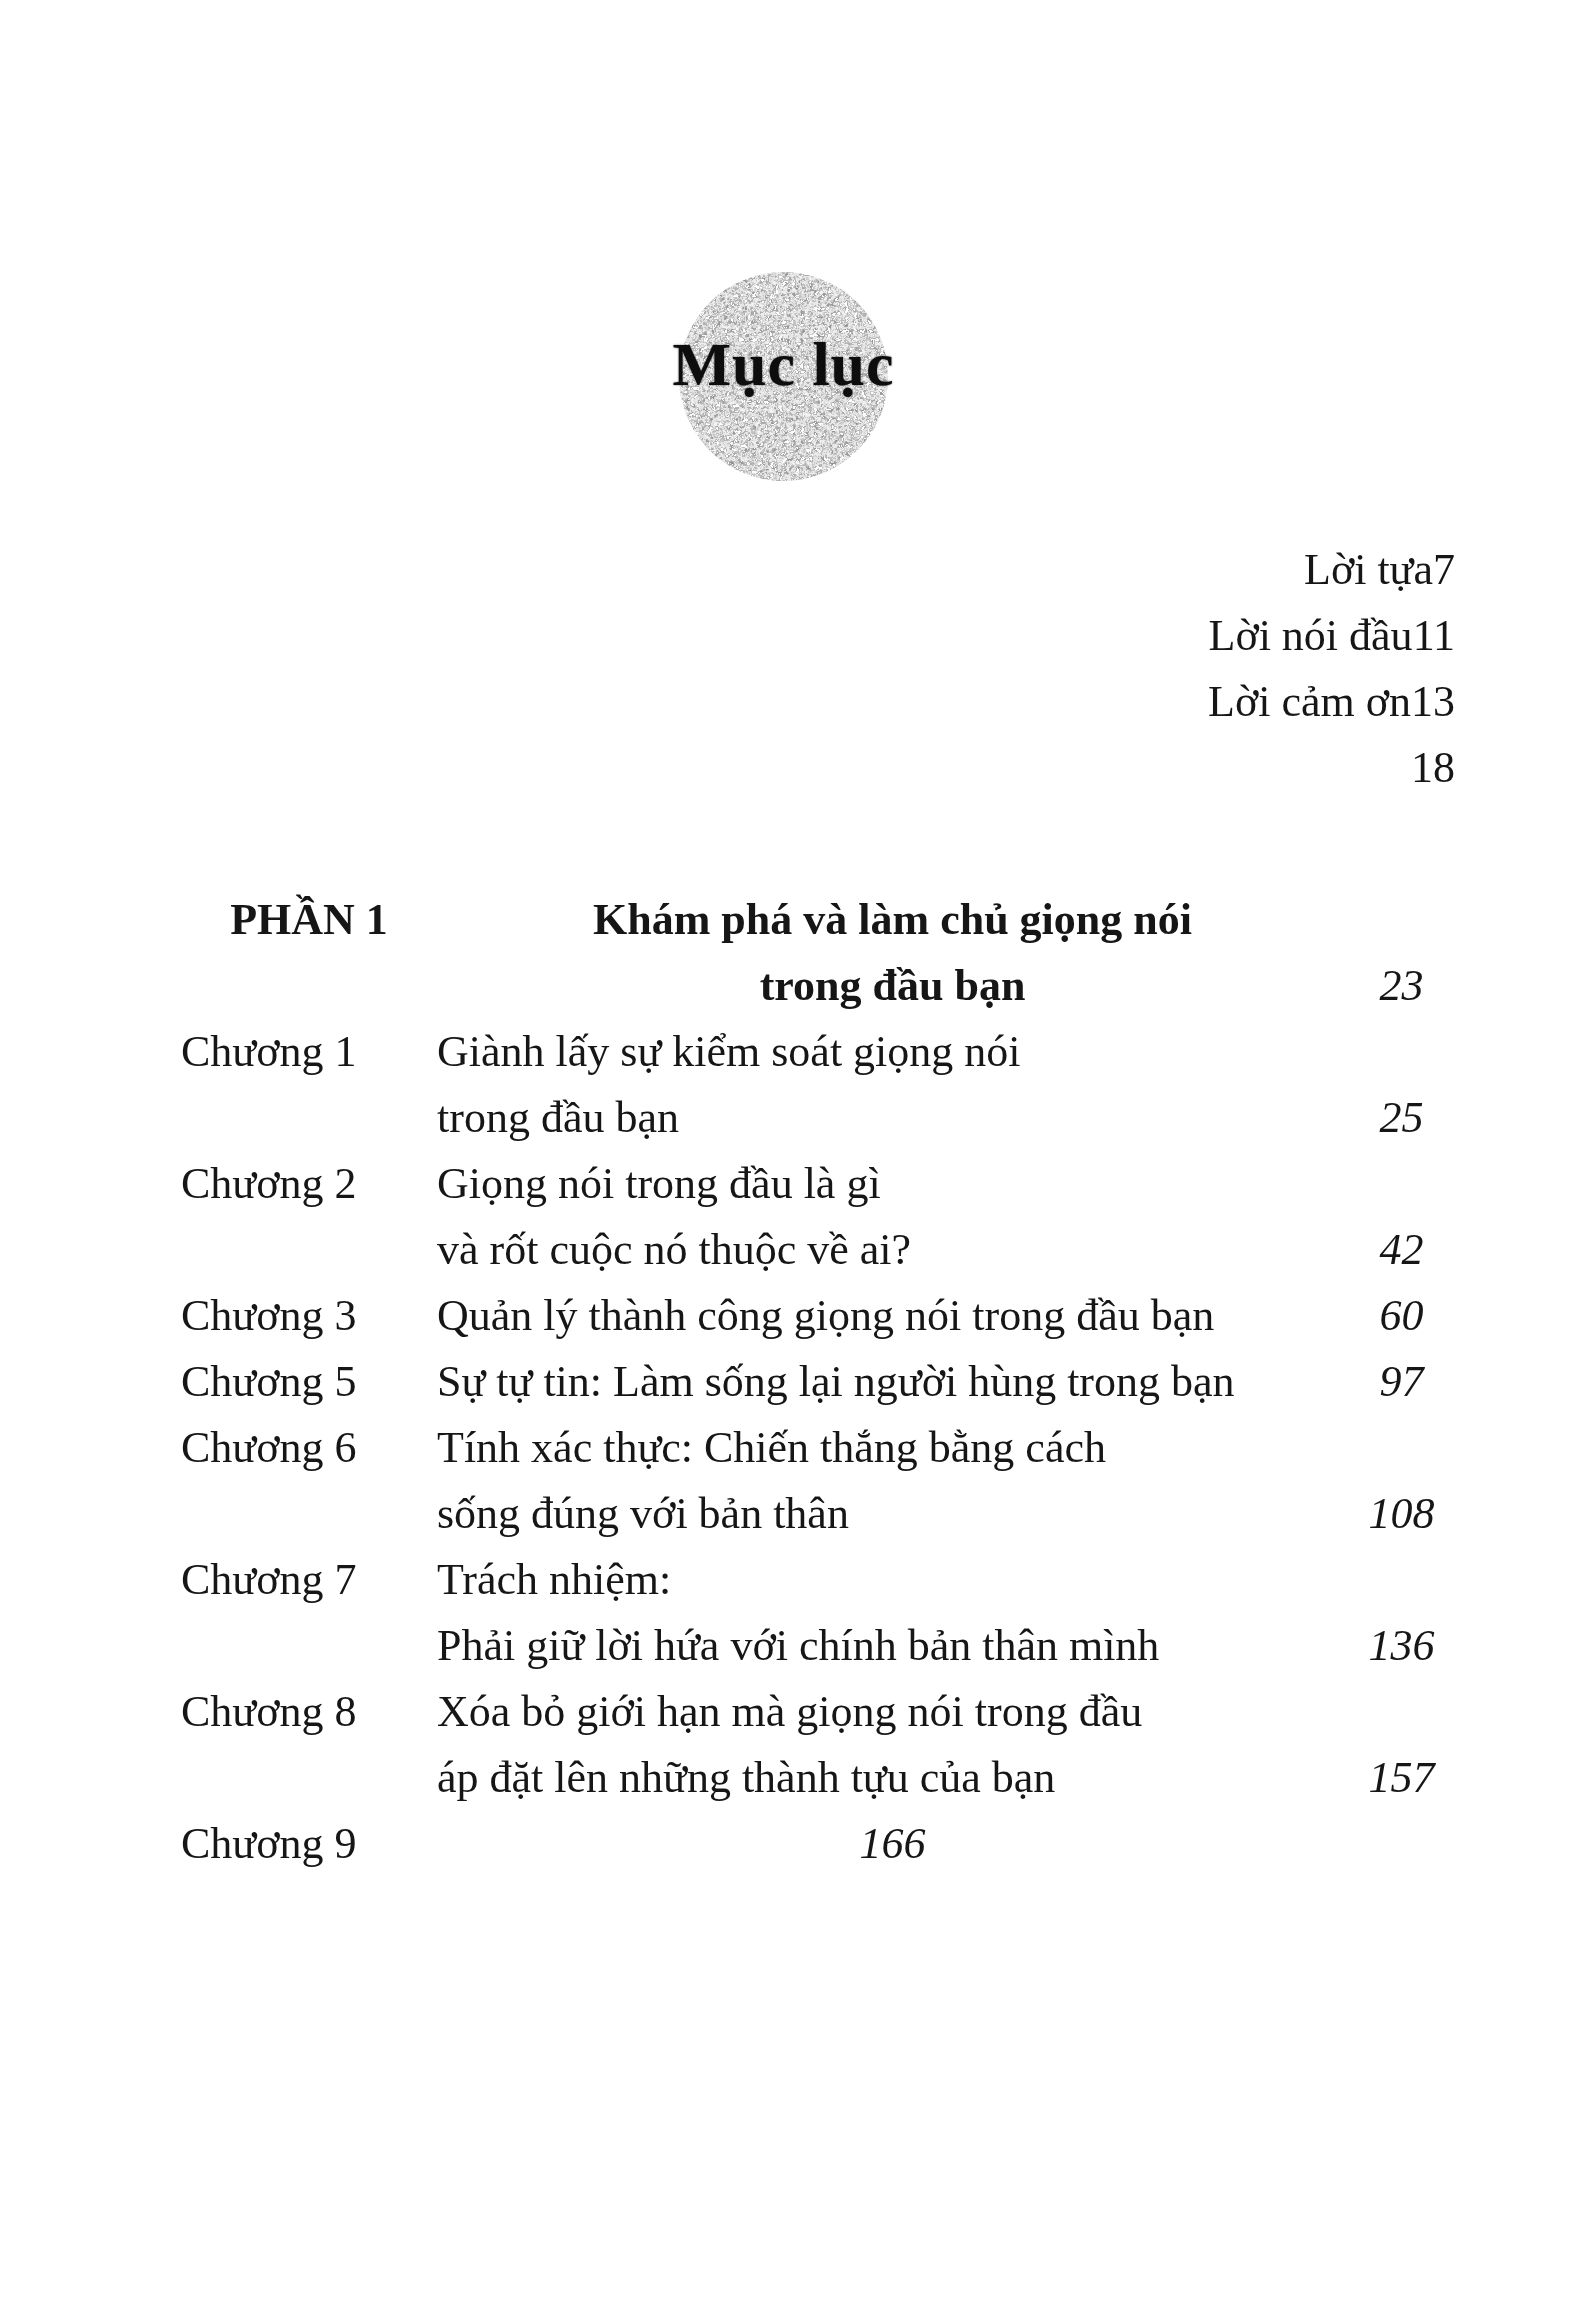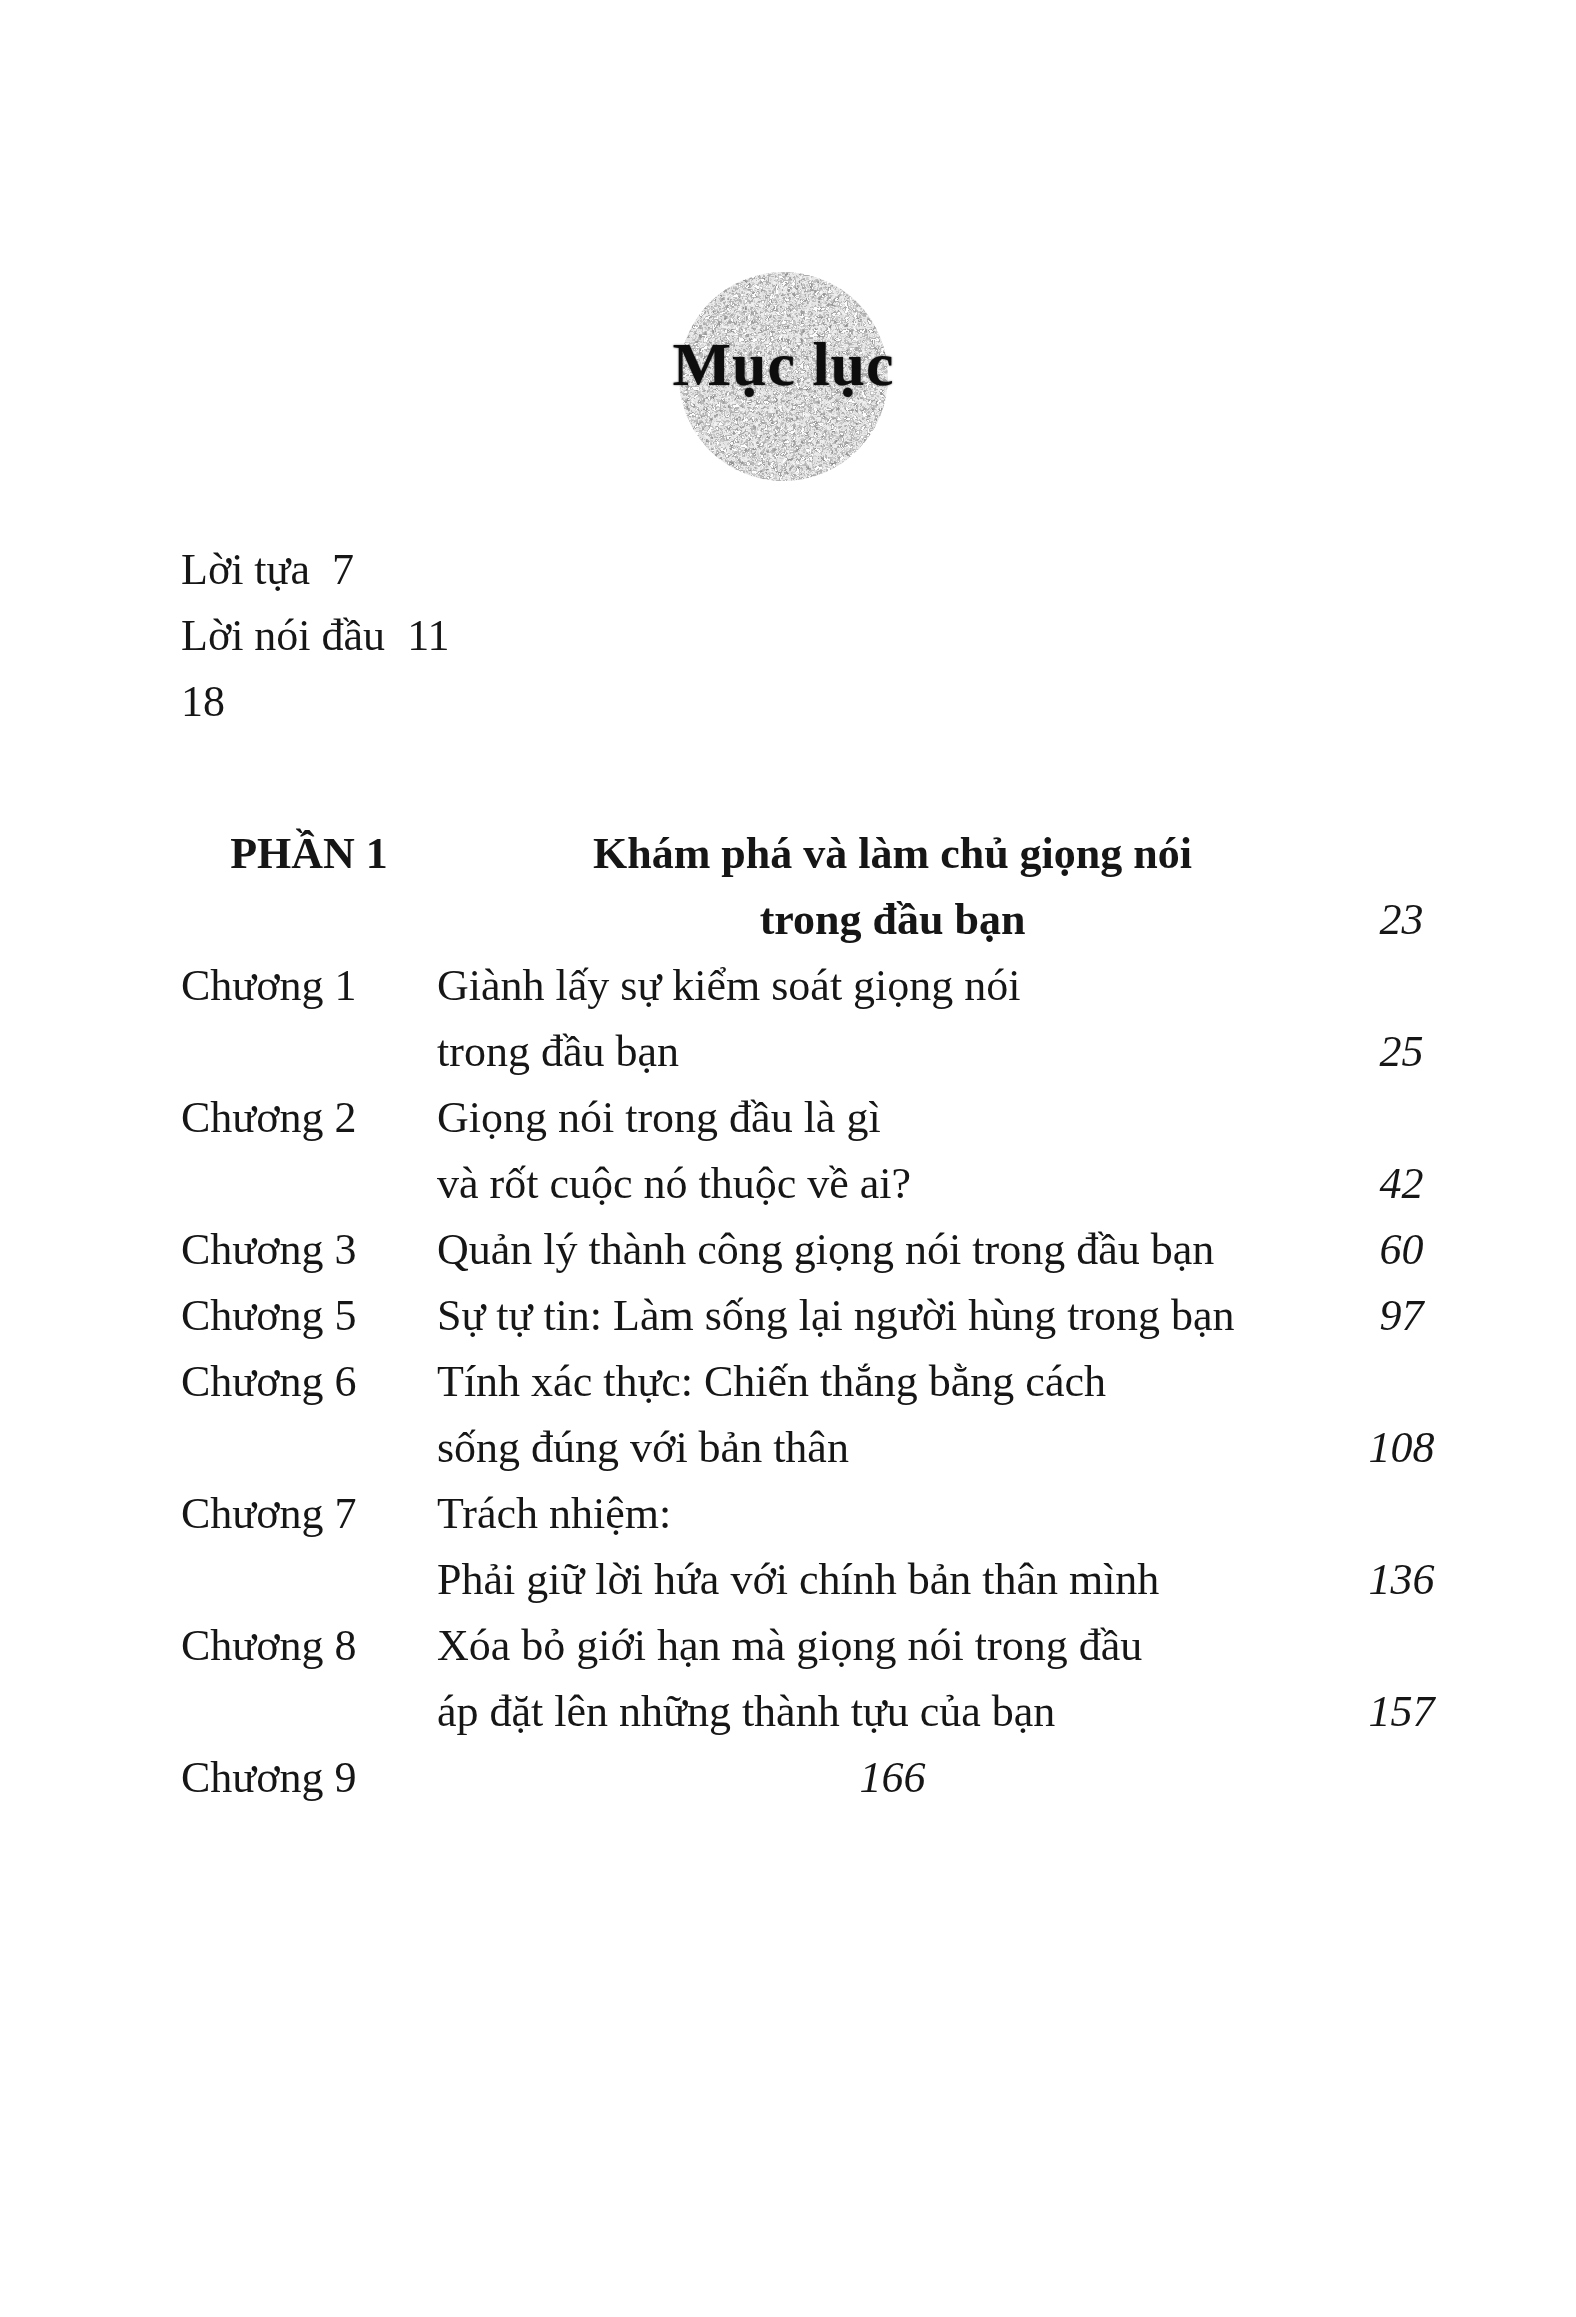--- a/index.html
+++ b/index.html
@@ -44,23 +44,22 @@
     position: absolute;
     left: 0; top: 0;
     width: 100%;
     padding: 0 157px 0 181px;
     box-sizing: border-box;
   }
 
   .front-list { padding-top: 537px; }
   .front-row {
     display: flex;
-    justify-content: flex-start;
+    justify-content: flex-end;
     align-items: baseline;
-    gap: 22px;
   }
   .fm-page { text-align: right; }
 
   .toc-list { margin-top: 86px; }
   .toc-row {
     display: grid;
     grid-template-columns: 256px 1fr 107px;
   }
   .toc-row.bold .toc-label,
   .toc-row.bold .toc-title { font-weight: bold; text-align: center; }
@@ -96,20 +95,24 @@
   <div class="front-row">
     <span class="fm-label">Lời tựa</span>
     <span class="fm-page">7</span>
   </div>
 
   <div class="front-row">
     <span class="fm-label">Lời nói đầu</span>
     <span class="fm-page">11</span>
   </div>
 
+  <div class="front-row">
+    <span class="fm-label">Lời cảm ơn</span>
+    <span class="fm-page">13</span>
+  </div>
 
   <div class="front-row">
     <span class="fm-page">18</span>
   </div>
 </div>
     <div class="toc-list" id="toc-list">
   <div class="toc-row bold">
     <span class="toc-label">PHẦN 1</span>
     <span class="toc-title">
             <div class="toc-line">Khám phá và làm chủ giọng nói</div>

